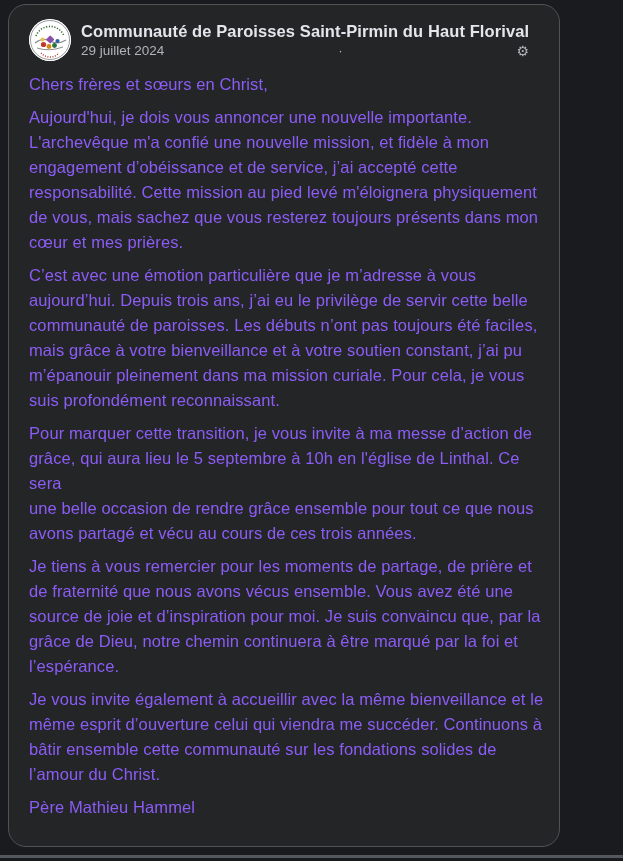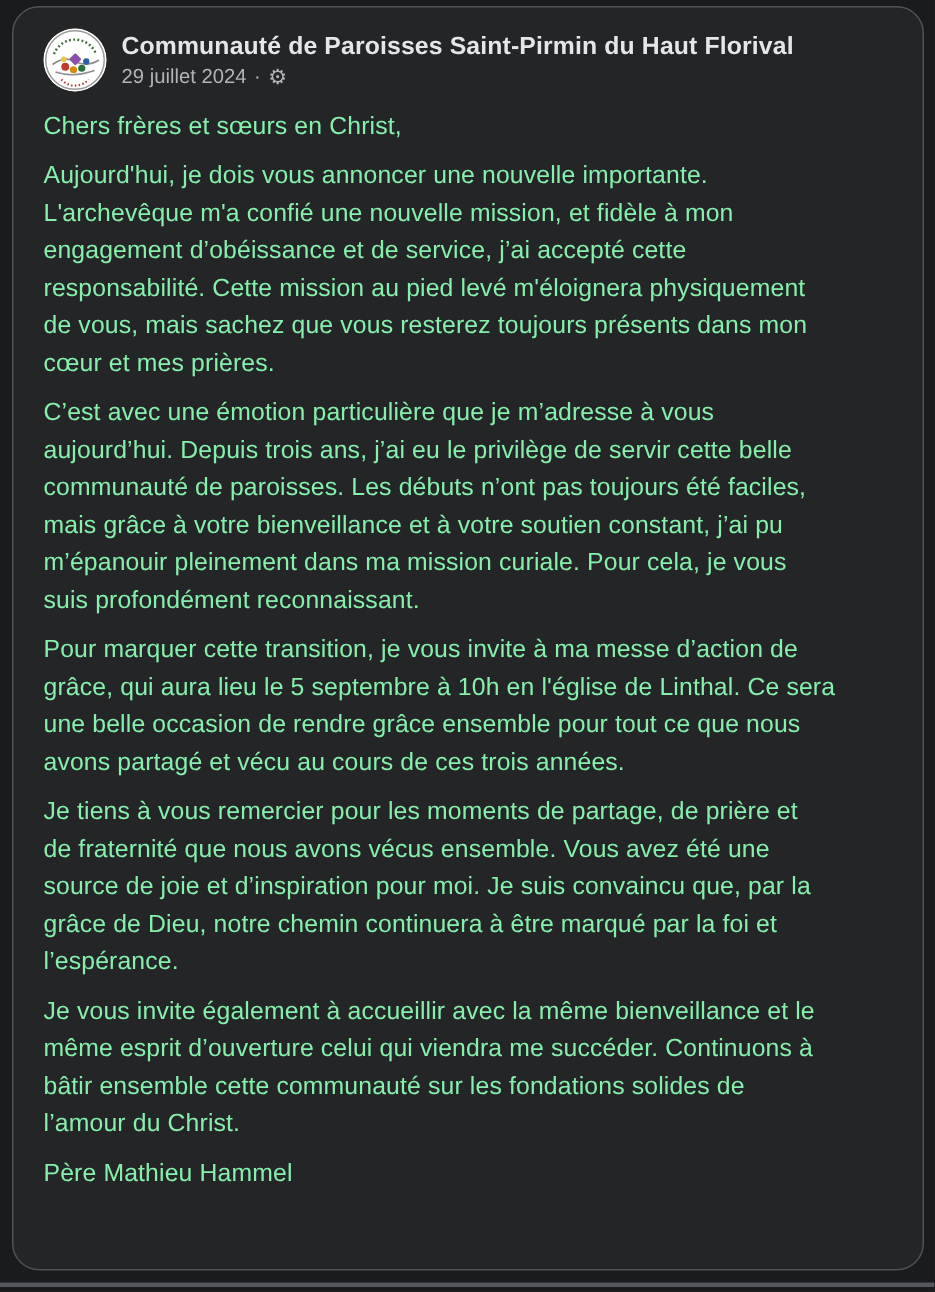--- a/index.html
+++ b/index.html
@@ -6,21 +6,21 @@
   html, body { width: 623px; height: 861px; }
   body {
     background: #1a1b1e;
     font-family: "Liberation Sans", sans-serif;
     position: relative;
     overflow: hidden;
   }
   .post-card {
     position: absolute;
     left: 8px; top: 4px;
-    width: 608px; height: 843px;
+    width: 552px; height: 843px;
     background: #242526;
     border: 1px solid #505254;
     border-radius: 18px;
     overflow: hidden;
   }
   .post-header {
     display: flex;
     align-items: center;
     padding: 14px 14px 0 20px;
   }
@@ -44,32 +44,33 @@
     cursor: pointer;
   }
   .post-meta {
     margin-top: 0;
     color: #b0b3b8;
     font-size: 13.5px;
     line-height: 18px;
     display: flex;
     align-items: center;
     gap: 5px;
+    justify-content: space-between;
   }
   .post-meta .date { cursor: pointer; }
   .gear {
     font-size: 14px;
     line-height: 14px;
     color: #b0b3b8;
   }
   .post-body {
     padding: 11px 8px 0 20px;
   }
   .post-paragraph {
-    color: #86efac;
+    color: #8b5cf6;
     font-size: 16.5px;
     line-height: 25px;
     white-space: pre-line;
     margin-bottom: 8px;
     letter-spacing: 0.1px;
   }
   .bottom-divider {
     position: absolute;
     left: 0; bottom: 3px;
     width: 623px; height: 3px;

